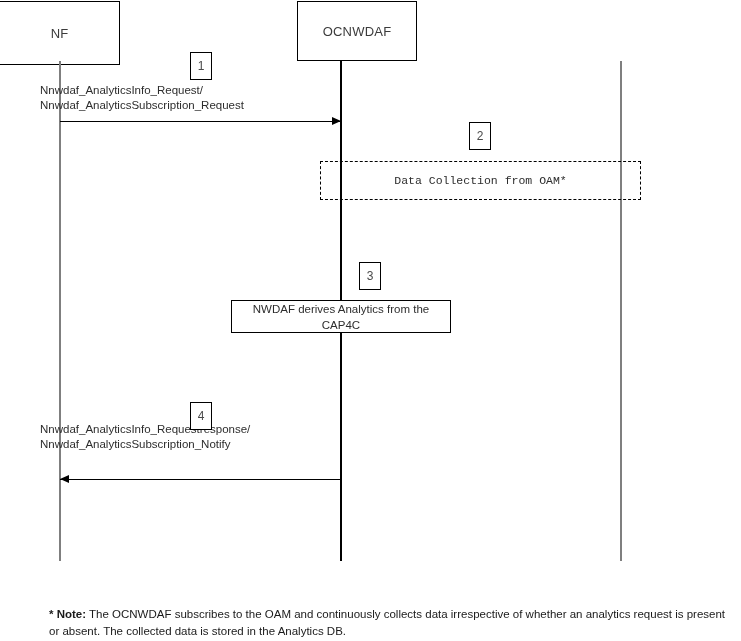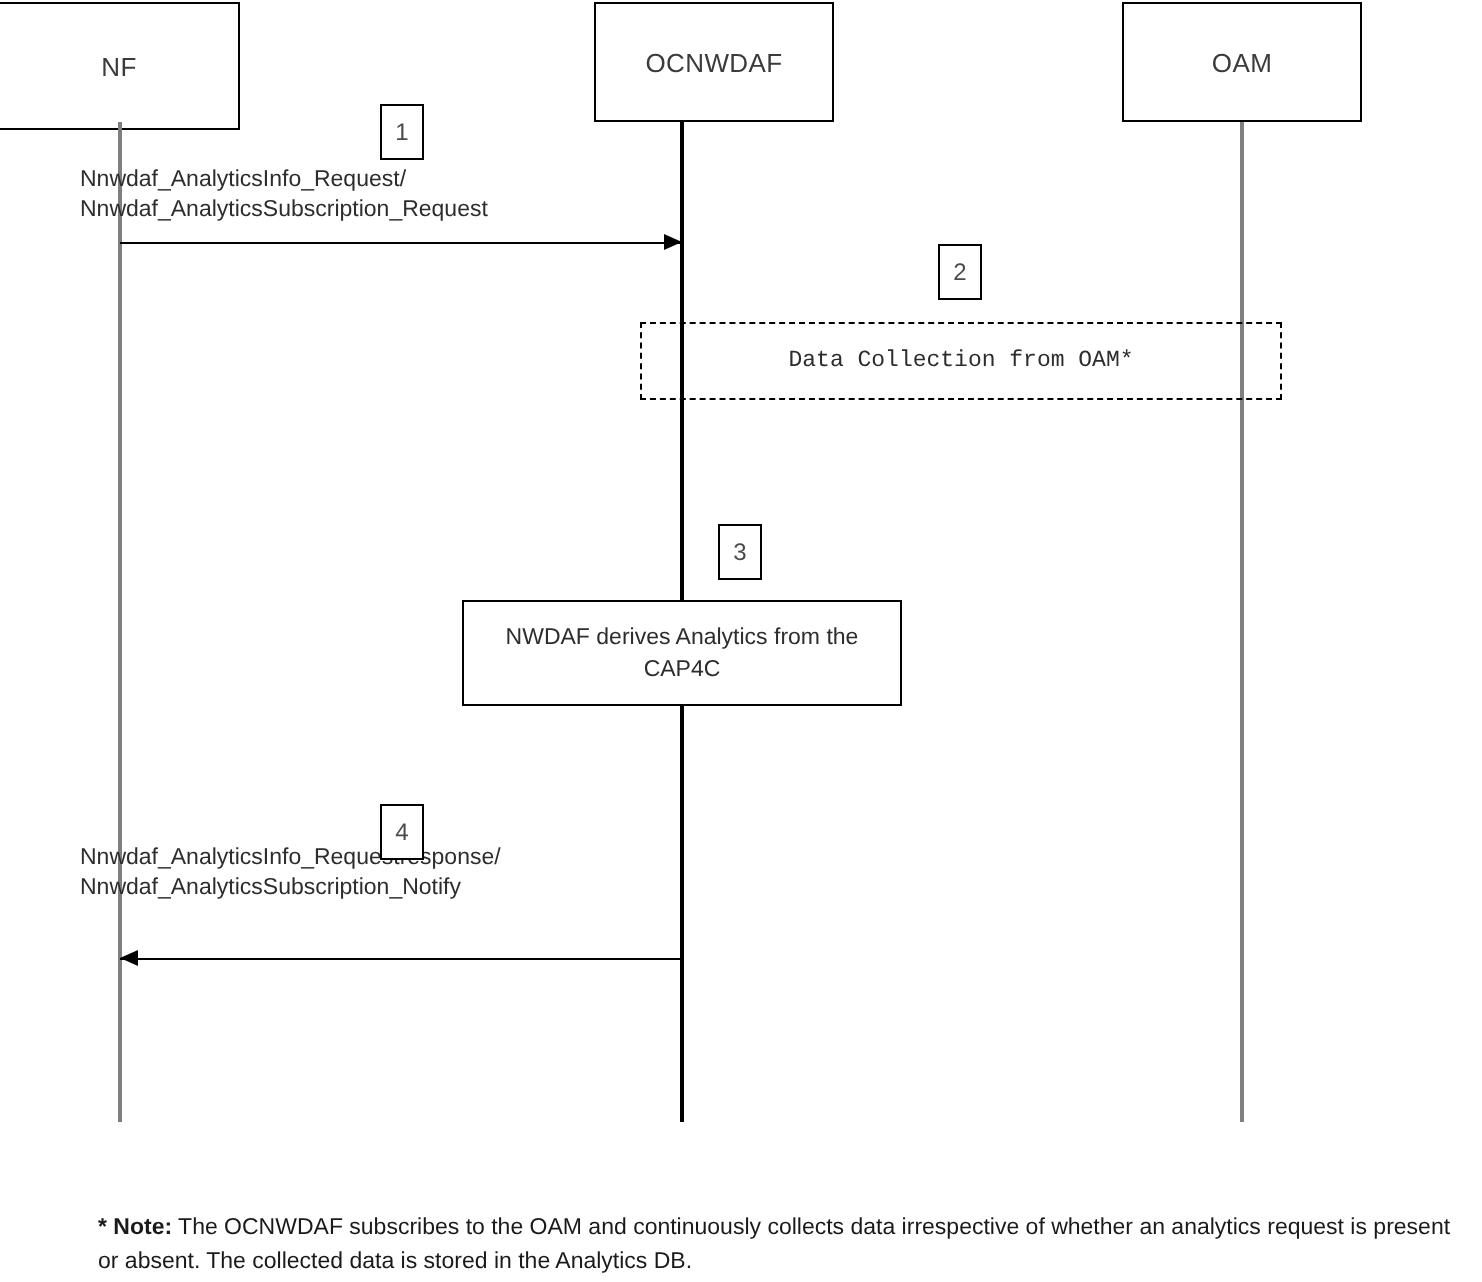--- a/index.html
+++ b/index.html
@@ -136,23 +136,20 @@
 <div id="canvas">
 
   <div class="participant" style="left:-1px; top:1px; width:121px; height:64px;">
     <span>NF</span>
   </div>
 
   <div class="participant" style="left:281px; top:1px; width:120px; height:60px;margin-left:16px;">
     <span>OCNWDAF</span>
   </div>
 
-  <div class="participant" style="left:561px; top:1px; width:120px; height:60px;">
-    <span>OAM</span>
-  </div>
 
   <div class="lifeline gray" style="left:59px; top:61px; height:500px;"></div>
   <div class="lifeline black" style="left:340px; top:61px; height:500px;"></div>
   <div class="lifeline gray" style="left:620px; top:61px; height:500px;"></div>
 
   <div class="step-num" style="left:190px; top:52px; width:22px; height:28px;">
     <span>1</span>
   </div>
 
   <div class="msg-label" style="left:40px; top:83px; width:320px;">Nnwdaf_AnalyticsInfo_Request/
@@ -166,21 +163,21 @@
   </div>
 
   <div class="dashed-box" style="left:320px; top:161px; width:321px; height:39px;font-family:Liberation Mono, monospace;">
     <span>Data Collection from OAM*</span>
   </div>
 
   <div class="step-num" style="left:359px; top:262px; width:22px; height:28px;">
     <span>3</span>
   </div>
 
-  <div class="solid-box" style="left:231px; top:300px; width:220px; height:53px;">
+  <div class="solid-box" style="left:231px; top:300px; width:220px; height:33px;">
     <span>NWDAF derives Analytics from the
 CAP4C</span>
   </div>
 
   <div class="step-num" style="left:190px; top:402px; width:22px; height:28px;">
     <span>4</span>
   </div>
 
   <div class="msg-label" style="left:40px; top:422px; width:320px;">Nnwdaf_AnalyticsInfo_Requestresponse/
 Nnwdaf_AnalyticsSubscription_Notify</div>

